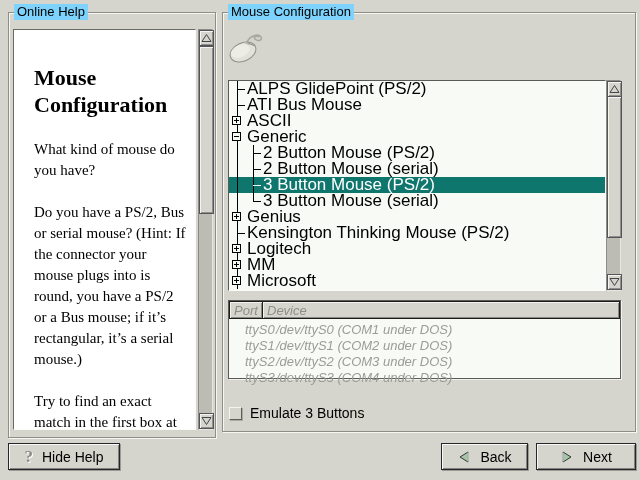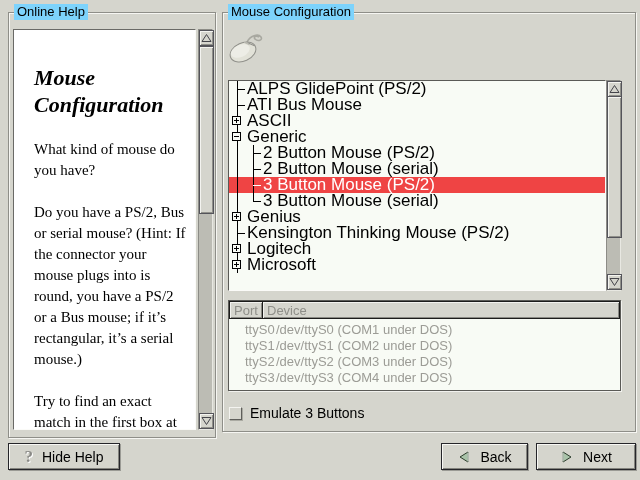--- a/index.html
+++ b/index.html
@@ -25,21 +25,21 @@
 
   
   #help-view{
     position:absolute;left:4px;top:16px;width:183px;height:401px;
     background:#ffffff;overflow:hidden;box-sizing:border-box;
     border:1px solid;border-color:#6a6a66 #fbfbf8 #fbfbf8 #6a6a66;
     font-family:"Liberation Serif","DejaVu Serif",serif;
   }
   #help-heading{
     margin:34px 6px 8px 20px;font-size:22px;line-height:27px;font-weight:bold;
-    white-space:pre-line;color:#000;font-style:italic;
+    white-space:pre-line;color:#000;
   }
   .help-p{
     margin:21px 4px 0 20px;font-size:15px;line-height:21px;
     white-space:pre-line;color:#000;
   }
   
   .sb{
     position:absolute;background:#bcbcb4;box-sizing:border-box;
     border:1px solid;border-color:#8c8c86 #e8e8e2 #e8e8e2 #8c8c86;
   }
@@ -61,40 +61,40 @@
   #tree-sb{left:383px;top:67px;width:15px;height:211px;}
   #tree-sb .sb-thumb{top:15px;height:140px;}
 
   
   #tree-list{
     position:absolute;left:5px;top:67px;width:378px;height:211px;
     background:#f8fbf5;overflow:hidden;box-sizing:border-box;
     border:1px solid;border-color:#5a5a56 #fbfbf8 #fbfbf8 #5a5a56;
   }
   .row{display:flex;align-items:center;height:16px;font-size:17px;color:#000;white-space:nowrap;}
-  .row.sel{background:#ef4444;color:#ffffff;}
+  .row.sel{background:#0f766e;color:#ffffff;}
   .cell{position:relative;flex:none;width:16px;height:16px;}
   .cell i{display:block;}
   .vl{position:absolute;left:8px;top:0;bottom:0;width:1px;background:#000;}
   .vl.half{bottom:8px;}
   .tk{position:absolute;left:8px;top:8px;width:8px;height:1px;background:#000;}
   .row.sel .tk{background:#fff;}
   .exp{
     position:absolute;left:3px;top:3px;width:9px;height:9px;box-sizing:border-box;
     background:#f8fbf5;border:1px solid #000;
   }
   .exp::before{content:"";position:absolute;left:1px;right:1px;top:3px;height:1px;background:#000;}
   .exp.plus::after{content:"";position:absolute;top:1px;bottom:1px;left:3px;width:1px;background:#000;}
   .tlabel{margin-left:2px;}
 
   
   #mtable{
-    position:absolute;left:5px;top:287px;width:393px;height:91px;
+    position:absolute;left:5px;top:287px;width:393px;height:79px;
     background:#f8fbf5;box-sizing:border-box;
-    border:1px solid #5a5a56;box-shadow:1px 1px 0 #f2f2ee;
+    border:1px solid #5a5a56;box-shadow:1px 1px 0 #f2f2ee;font-style:italic;
   }
   #mtable-head{display:flex;height:18px;}
   .th{
     box-sizing:border-box;height:18px;
     background:#d5d5cd;border:1px solid #1c1c1a;
     box-shadow:inset 1px 1px 0 #f2f2ee, inset -1px -1px 0 #8a8a84;
     color:#8f8f89;font-size:13px;display:flex;align-items:center;
     padding:0 4px;
   }
   .th.port{width:34px;}
@@ -279,20 +279,27 @@
           <i class="vl"></i>
           <i class="exp plus"></i>
         </span>
         <span class="tlabel">Logitech</span>
       </div>
       <div class="row">
         <span class="cell">
           <i class="vl"></i>
           <i class="exp plus"></i>
         </span>
+        <span class="tlabel">MM</span>
+      </div>
+      <div class="row">
+        <span class="cell">
+          <i class="vl"></i>
+          <i class="exp plus"></i>
+        </span>
         <span class="tlabel">Microsoft</span>
       </div>
     </div>
 
   <div class="sb" id="tree-sb">
     <div class="sb-btn up">
       <svg class="arrow-svg" width="11" height="10">
           <polygon points="5.5,1.5 10,8.5 1,8.5" fill="#d5d5cd" stroke="#44444a" stroke-width="1"></polygon>
         </svg>
     </div>

